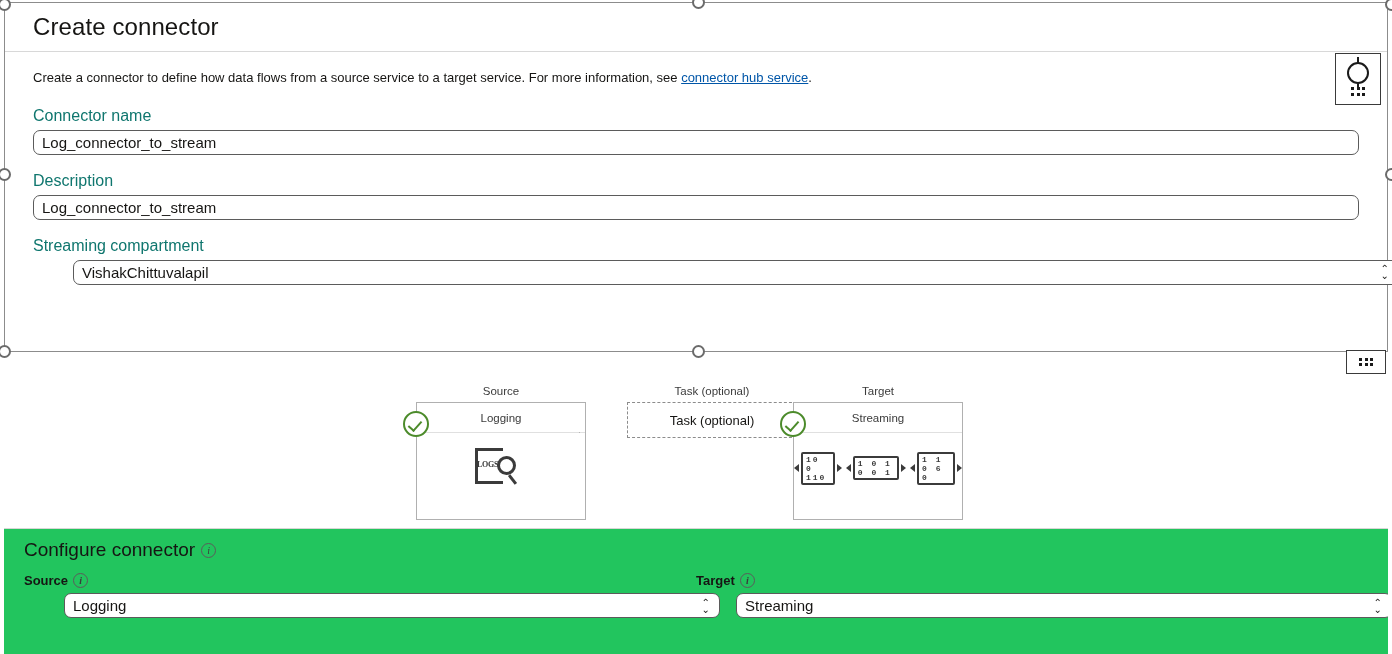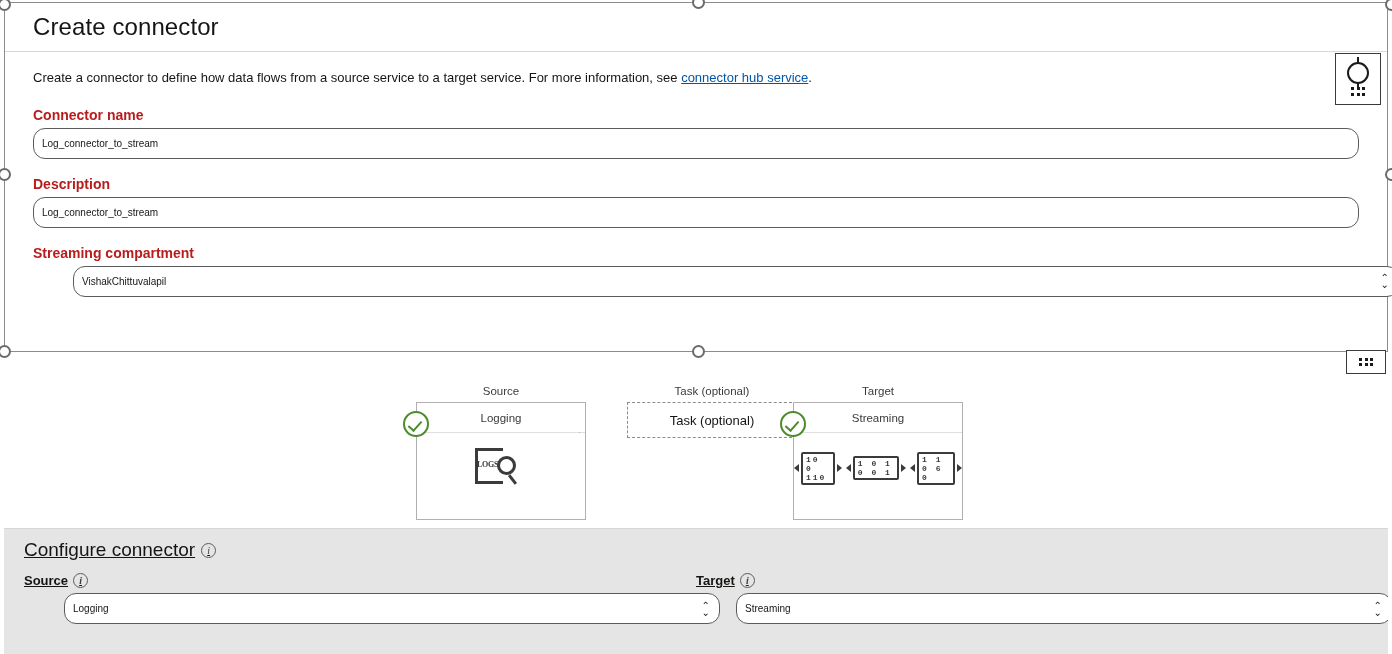--- a/index.html
+++ b/index.html
@@ -49,33 +49,33 @@
     font-size: 13px;
     color: #161513;
     margin: 0 0 20px 0;
     line-height: 1.3;
   }
   .intro-text a {
     color: #0056a8;
     text-decoration: underline;
   }
   .field-label {
-    font-size: 14px;
-    font-weight: 700;
-    color: #b91c1c;
+    font-size: 16px;
+    font-weight: 400;
+    color: #0f766e;
     margin-bottom: 5px;
     display: block;
   }
   .text-input {
     width: 100%;
-    height: 31px;
+    height: 25px;
     border: 1px solid #5b5b5b;
-    border-radius: 12px;
-    box-sizing: border-box;
-    font-size: 10px;
+    border-radius: 7px;
+    box-sizing: border-box;
+    font-size: 15px;
     font-family: "Liberation Sans", sans-serif;
     color: #161513;
     padding: 0 8px;
     background: #ffffff;
     outline: none;
   }
   .field-group { margin-bottom: 17px; }
   .select-wrap { position: relative; width: 100%; margin-left: 40px; }
   .select-wrap .spin {
     position: absolute;
@@ -316,25 +316,24 @@
     line-height: 9px;
   }
 
   
   .config-section {
     position: absolute;
     left: 0;
     top: 528px;
     width: 1392px;
     height: 126px;
-    background: #e5e5e5;
+    background: #22c55e;
     border-top: 1px solid #d7d7d5;
     box-sizing: border-box;
     padding: 10px 24px 0 24px;
-    text-decoration: underline;
   }
   .config-title {
     font-size: 19px;
     color: #161513;
     display: flex;
     align-items: center;
     gap: 6px;
     margin-bottom: 12px;
   }
   .info-icon {

